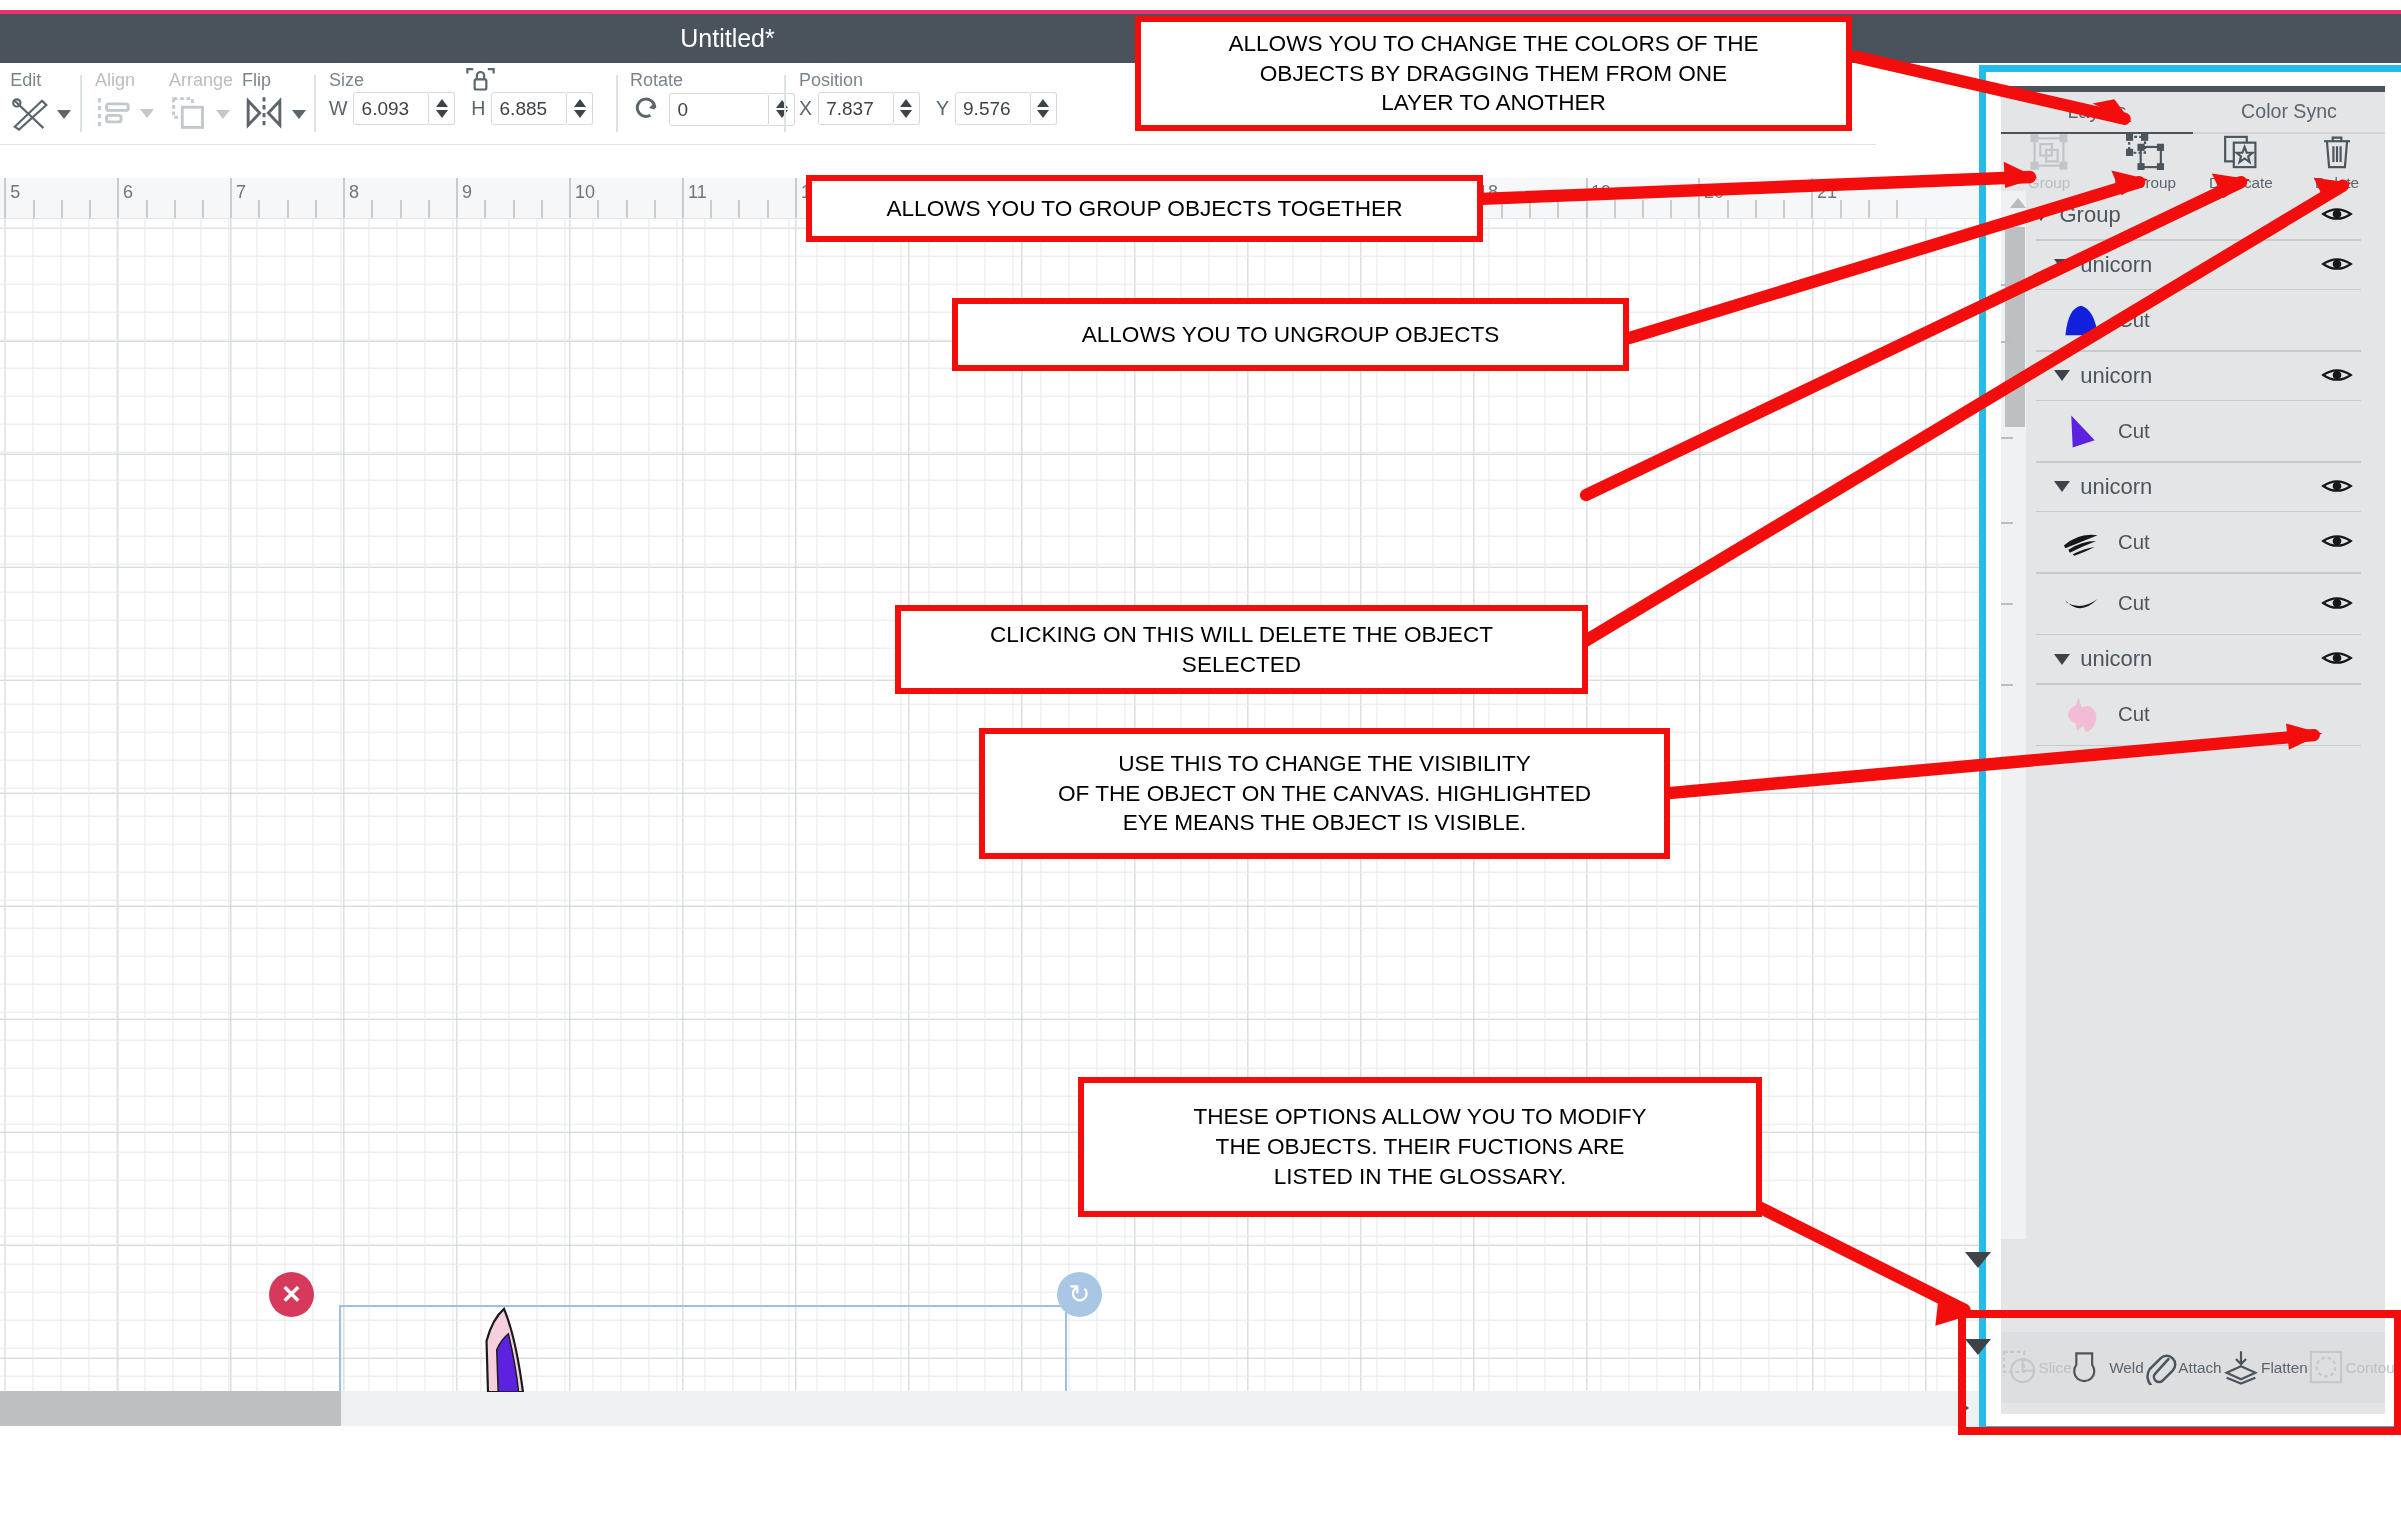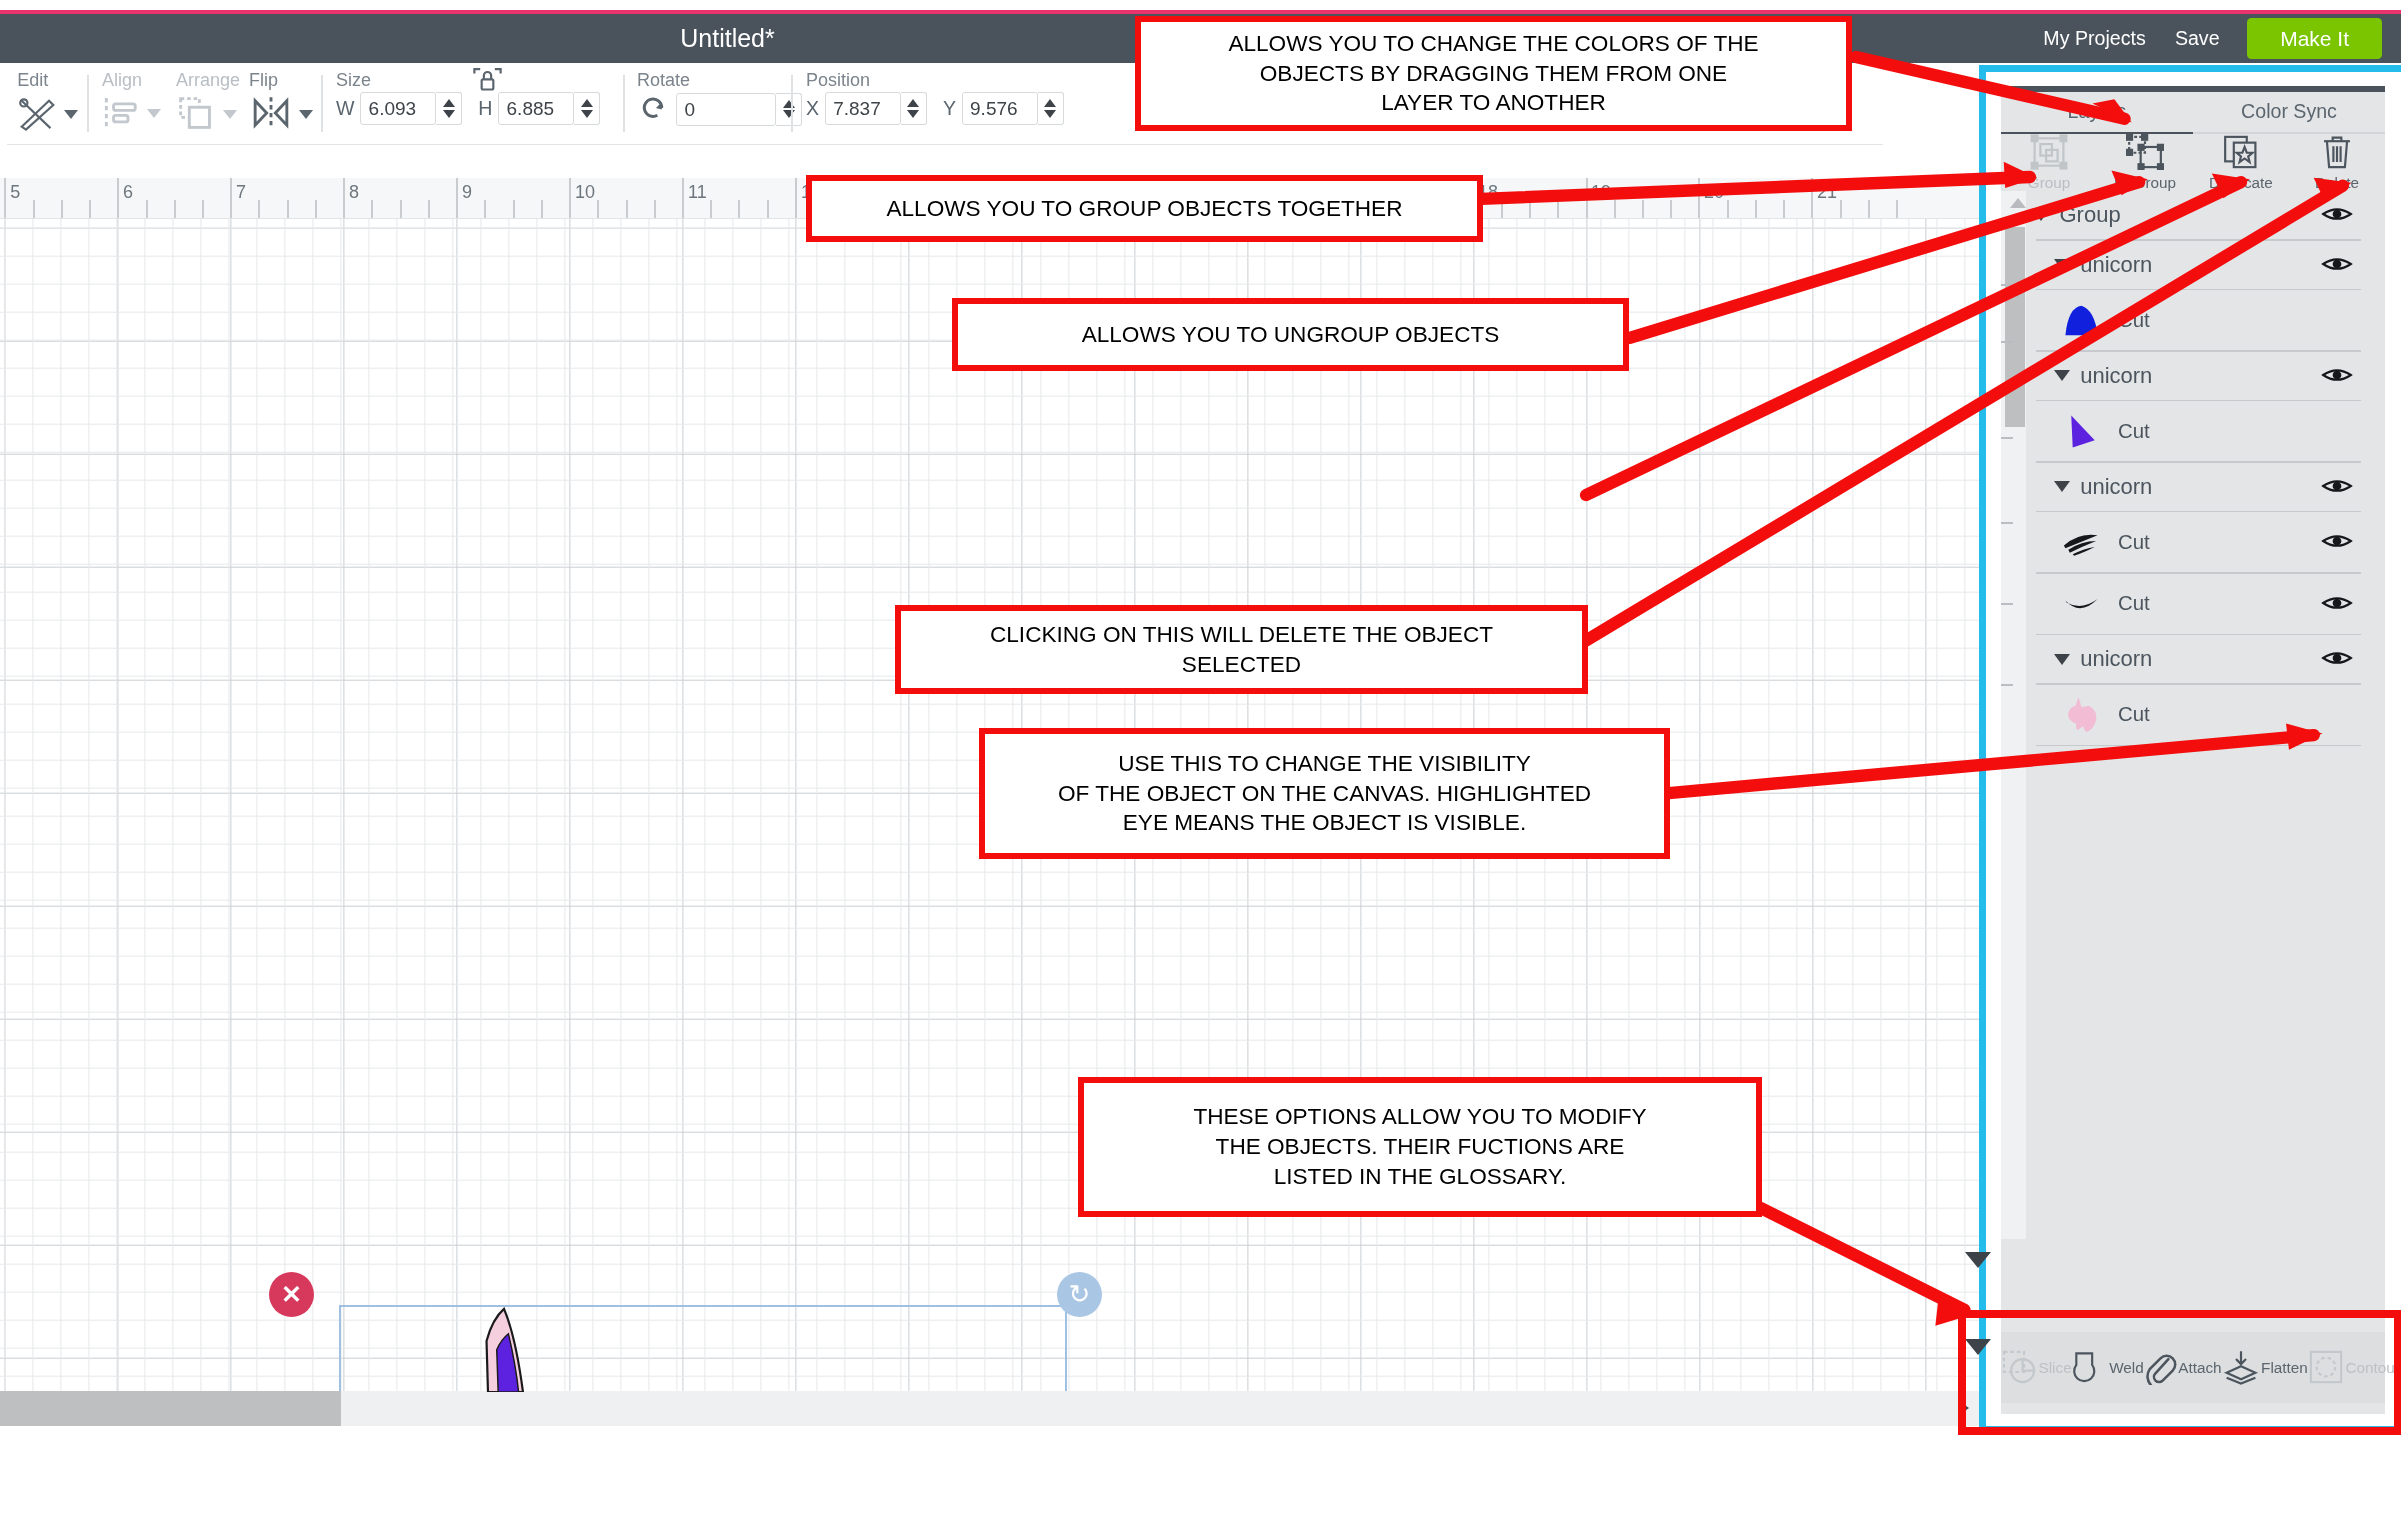--- a/index.html
+++ b/index.html
@@ -33,21 +33,21 @@
     color: #ffffff; font-size: 19.6px; padding: 0 14.6px; white-space: nowrap;
   }
   .make-it-btn {
     background: #7ac400; color: #ffffff; font-size: 21px;
     border-radius: 4.4px; padding: 8.7px 33px; margin-left: 13px;
     white-space: nowrap;
   }
 
   
   .toolbar {
-    position: absolute; left: 7px; top: 63px; width: 1876px; height: 82px;
+    position: absolute; left: 0; top: 63px; width: 1876px; height: 82px;
     background: #ffffff; border-bottom: 1.5px solid #e2e4e6; text-decoration: underline;
   }
   .tb-group { position: absolute; top: 0; height: 82px; }
   .tb-label {
     font-size: 18px; color: #7b848c; position: absolute; top: 7.3px; left: 0;
     white-space: nowrap;
   }
   .tb-label.dim { color: #b8bec4; }
   .tb-icon-row { position: absolute; top: 32px; left: 0; display: flex; align-items: center; }
   .tb-sep {
@@ -259,25 +259,20 @@
   }
 </style>
 </head>
 <body>
 
 <div id="root">
 
   <div class="hdr-accent"></div>
   <div class="header"></div>
   <div class="doc-title">Untitled*</div>
-  <div class="hdr-right">
-    <div class="hdr-link">My Projects</div>
-    <div class="hdr-link">Save</div>
-    <div class="make-it-btn">Make It</div>
-  </div>
 
   <div class="toolbar">
 
     <div class="tb-group" style="left:10.2px;">
       <div class="tb-label">Edit</div>
       <div class="tb-icon-row">
         <span>
           <svg width="41" height="36" viewBox="0 0 56 50">
             <g stroke="#5b656e" stroke-width="3" fill="none">
               <path d="M6 44 L44 8 L50 14 L12 48 Z"></path>

